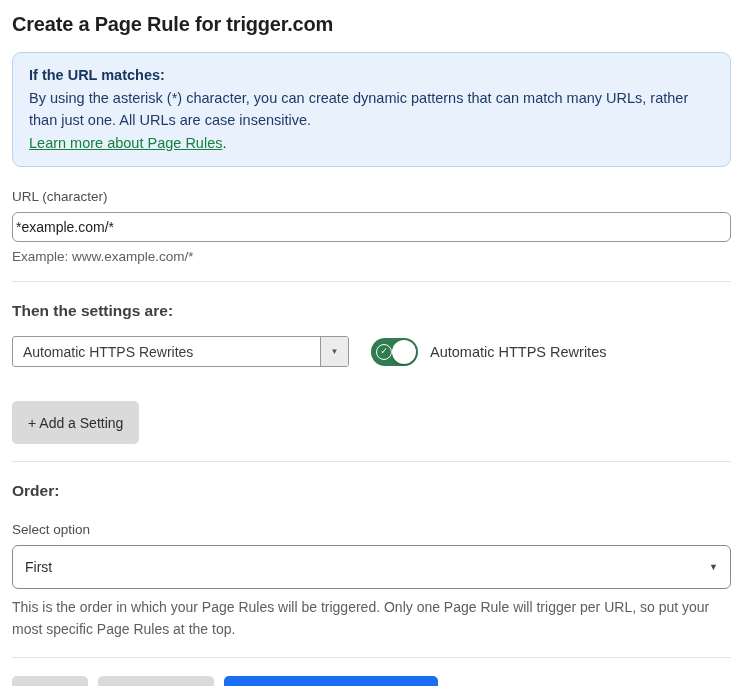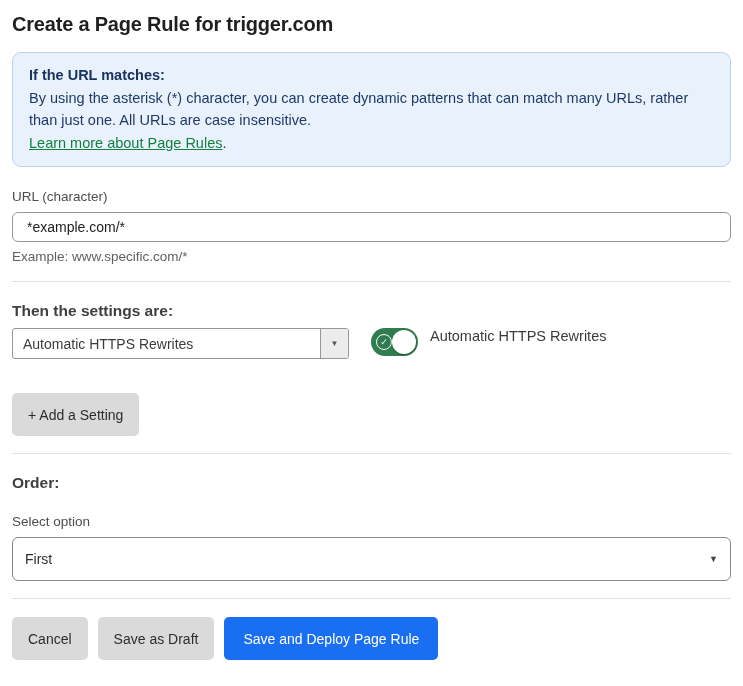--- a/index.html
+++ b/index.html
@@ -42,21 +42,21 @@
     font-size: 13.5px;
     color: #4d4d4d;
   }
   .url-input {
     display: block;
     width: 719px;
     height: 30px;
     margin-top: 8px;
     border: 1px solid #979797;
     border-radius: 6px;
-    padding: 0 14px;
+    padding: 0 3px;
     font-size: 14px;
     font-family: "Liberation Sans", sans-serif;
     color: #222;
     background: #fff;
     outline: none;
   }
   .helper-text {
     margin-top: 7px;
     font-size: 13.5px;
     color: #5f5f5f;
@@ -70,21 +70,22 @@
 
   .section-heading {
     margin-top: 20px;
     font-size: 15.5px;
     font-weight: 700;
     color: #404040;
   }
 
   .setting-row {
     display: flex;
-    margin-top: 8px;
+    align-items: center;
+    margin-top: 16px;
   }
   .select-group {
     display: flex;
     width: 337px;
     height: 31px;
     border: 1px solid #979797;
     border-radius: 3px;
     background: #fff;
     overflow: hidden;
     cursor: pointer;
@@ -204,21 +205,21 @@
   <h1 class="page-title">Create a Page Rule for trigger.com</h1>
 
   <div class="info-box">
     <div class="info-heading">If the URL matches:</div>
     <div>By using the asterisk (*) character, you can create dynamic patterns that can match many URLs, rather than just one. All URLs are case insensitive.</div>
     <div><a class="info-link">Learn more about Page Rules</a><span>.</span></div>
   </div>
 
   <div class="field-label">URL (character)</div>
   <input class="url-input" type="text" value="*example.com/*" style="">
-  <div class="helper-text">Example: www.specific.com/*</div>
+  <div class="helper-text">Example: www.example.com/*</div>
 
   <hr class="divider">
 
   <h2 class="section-heading">Then the settings are:</h2>
 
 
   <div class="setting-row">
     <div class="select-group">
       <span class="select-text">Automatic HTTPS Rewrites</span>
       <span class="select-arrow-btn">▼</span>
@@ -236,20 +237,21 @@
 
   <h2 class="section-heading">Order:</h2>
 
   <div class="field-label">Select option</div>
 
   <div class="order-select">
     <span>First</span>
     <span class="caret">▼</span>
   </div>
 
+  <div class="order-helper">This is the order in which your Page Rules will be triggered. Only one Page Rule will trigger per URL, so put your most specific Page Rules at the top.</div>
 
   <hr class="divider">
 
   <div class="actions">
     <button class="btn btn-gray">Cancel</button>
     <button class="btn btn-gray">Save as Draft</button>
     <button class="btn btn-blue">Save and Deploy Page Rule</button>
   </div>
 
 </div>

